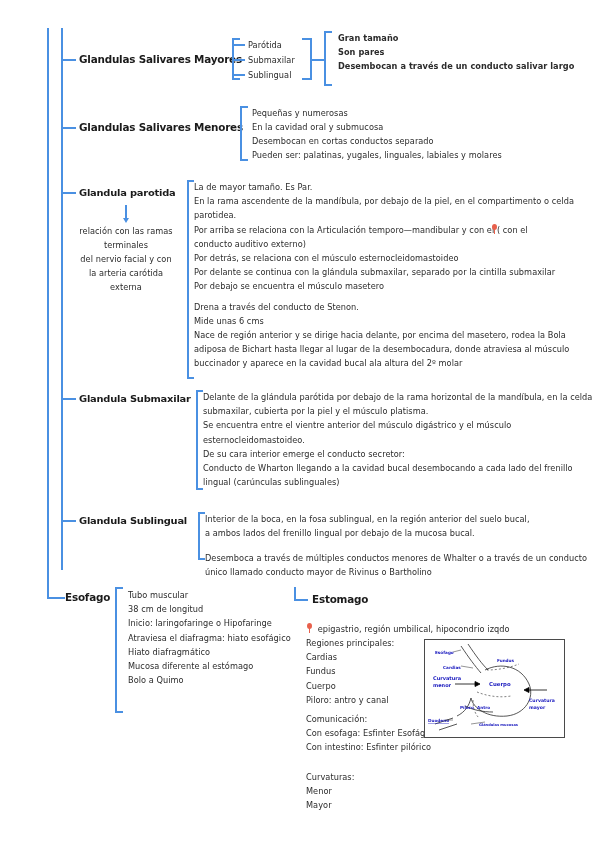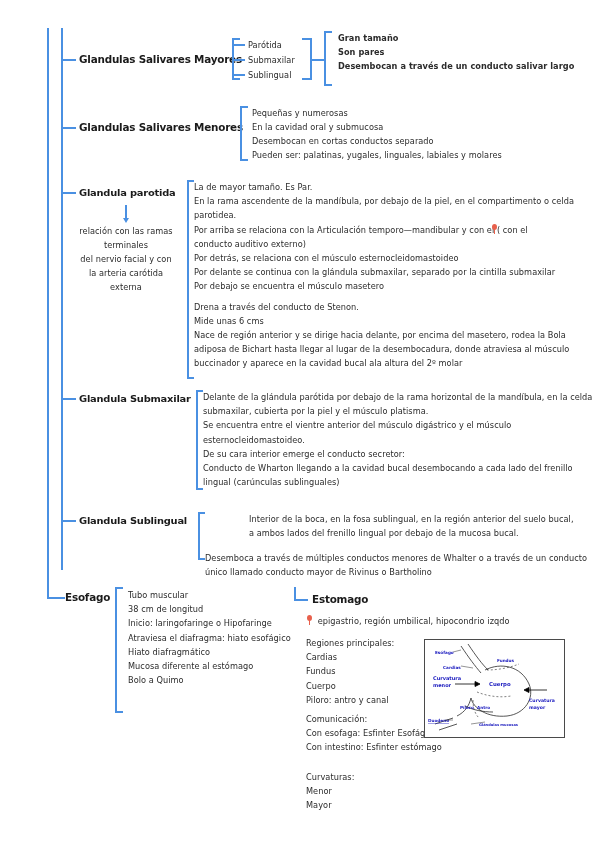--- a/index.html
+++ b/index.html
@@ -165,21 +165,21 @@
     <div>lingual (carúnculas sublinguales)</div>
   </div>
 
   <div class="hline" style="left:61px;top:520px;width:15px;"></div>
   <div class="head" style="left:79px;top:515px;">Glandula Sublingual</div>
 
   <div class="vline" style="left:198px;top:512px;height:48px;"></div>
   <div class="hline" style="left:198px;top:512px;width:7px;"></div>
   <div class="hline" style="left:198px;top:558px;width:7px;"></div>
 
-  <div class="txt" style="left:205px;top:512px;line-height:14.2px;margin-left:44px;">
+  <div class="txt" style="left:205px;top:512px;line-height:14.2px;">
     <div>Interior de la boca, en la fosa sublingual, en la región anterior del suelo bucal,</div>
     <div> a ambos lados del frenillo lingual por debajo de la mucosa bucal.</div>
   </div>
   <div class="txt" style="left:205px;top:551px;line-height:14.2px;">
     <div>Desemboca a través de múltiples conductos menores de Whalter o a través de un conducto</div>
     <div>único llamado conducto mayor de Rivinus o Bartholino</div>
   </div>
 
   <div class="head big" style="left:65px;top:592px;">Esofago</div>
 
@@ -195,38 +195,38 @@
     <div>Hiato diafragmático</div>
     <div>Mucosa diferente al estómago</div>
     <div>Bolo a Quimo</div>
   </div>
 
   <div class="vline" style="left:294px;top:587px;height:14px;"></div>
   <div class="hline" style="left:294px;top:599px;width:14px;"></div>
   <div class="head big" style="left:312px;top:594px;">Estomago</div>
 
   <div class="txt" style="left:306px;top:615px;">
-    <div style="white-space:nowrap;">
+    <div style="white-space:nowrap;margin-top:8px;">
       <span class="pin"></span>
       <span>epigastrio, región umbilical, hipocondrio izqdo</span>
     </div>
   </div>
 
   <div class="txt" style="left:306px;top:636px;line-height:14.2px;">
     <div>Regiones principales:</div>
     <div>Cardias</div>
     <div>Fundus</div>
     <div>Cuerpo</div>
     <div>Piloro: antro y canal</div>
   </div>
 
   <div class="txt" style="left:306px;top:712px;line-height:14.2px;">
     <div>Comunicación:</div>
     <div>Con esofaga: Esfinter Esofágico inferior (EEI)</div>
-    <div>Con intestino: Esfinter estómago</div>
+    <div>Con intestino: Esfinter pilórico</div>
   </div>
 
   <div class="txt" style="left:306px;top:770px;line-height:14.2px;">
     <div>Curvaturas:</div>
     <div>Menor</div>
     <div>Mayor</div>
   </div>
 
   <div class="figure" style="left:424px;top:639px;width:139px;height:97px;">
     <svg width="137" height="95" viewBox="0 0 137 95">

